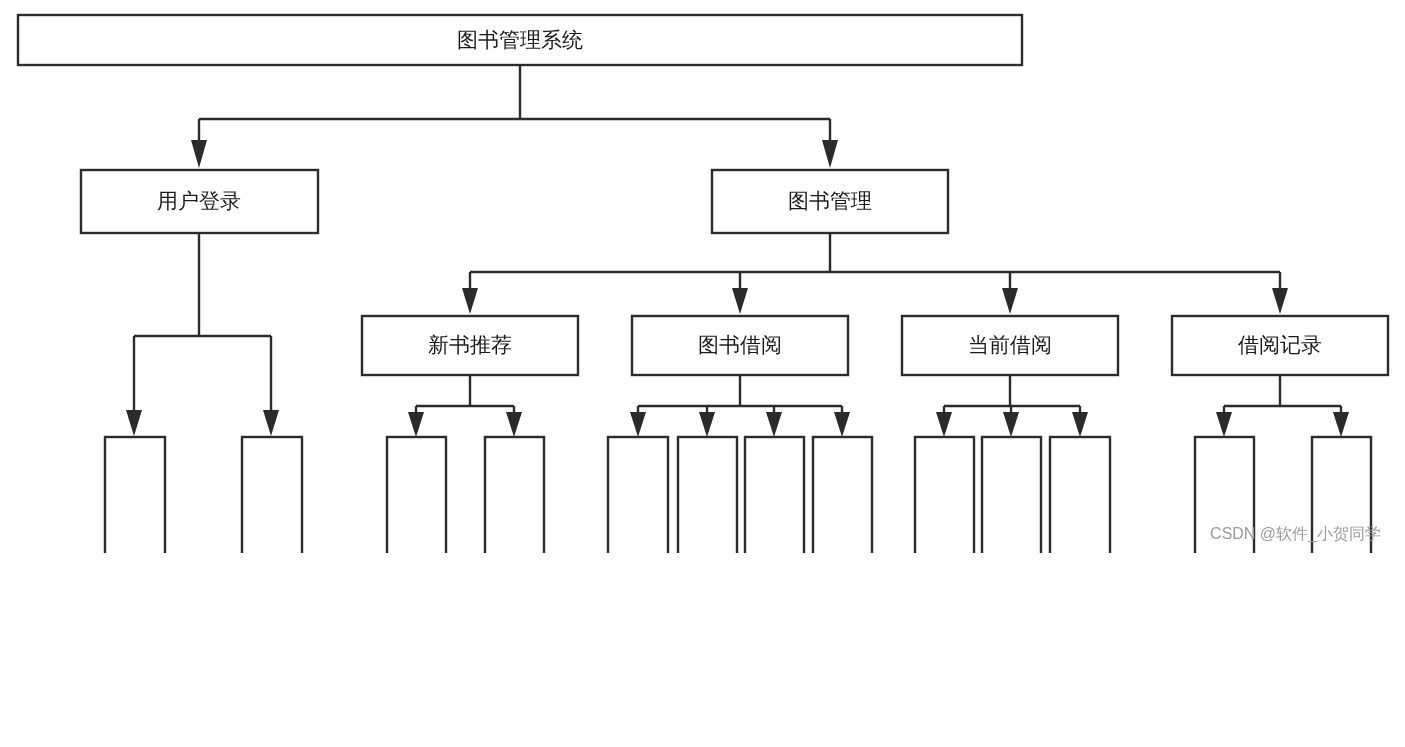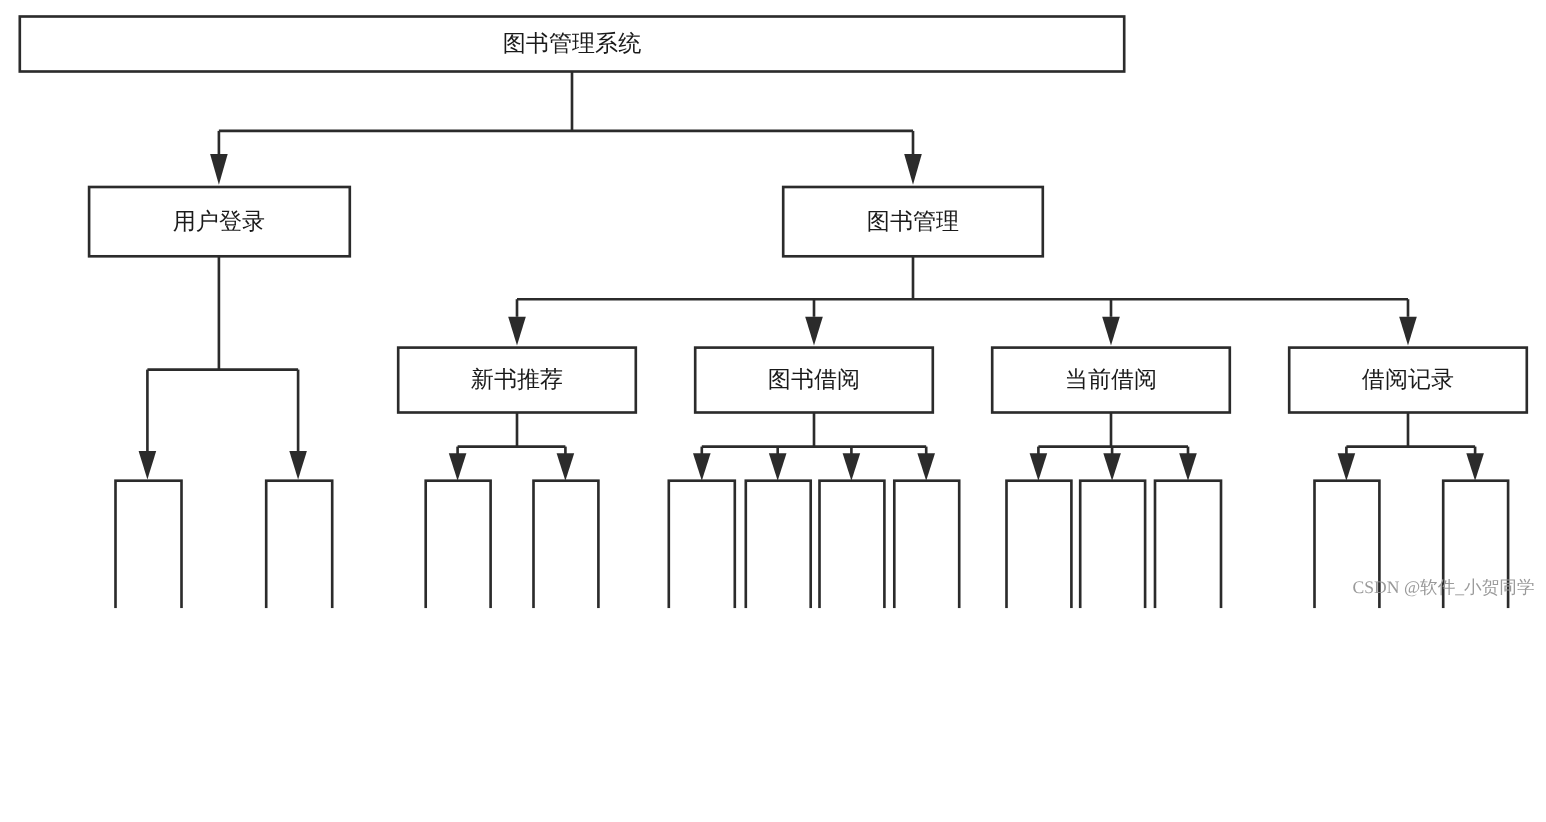--- a/index.html
+++ b/index.html
@@ -57,23 +57,23 @@
     color: #1a1a1a;
     letter-spacing: 2px;
     white-space: nowrap;
     display: flex;
     align-items: flex-start;
     justify-content: center;
     pointer-events: none;
   }
   .watermark {
     position: absolute;
-    right: 10px;
+    right: 24px;
     bottom: 8px;
-    font-family: Liberation Serif, serif;
+    font-family: Liberation Sans, sans-serif;
     font-size: 16px;
     color: #9a9a9a;
     white-space: nowrap;
   }
 </style>
 </head>
 <body>
 
 <div id="chart-root">
 

